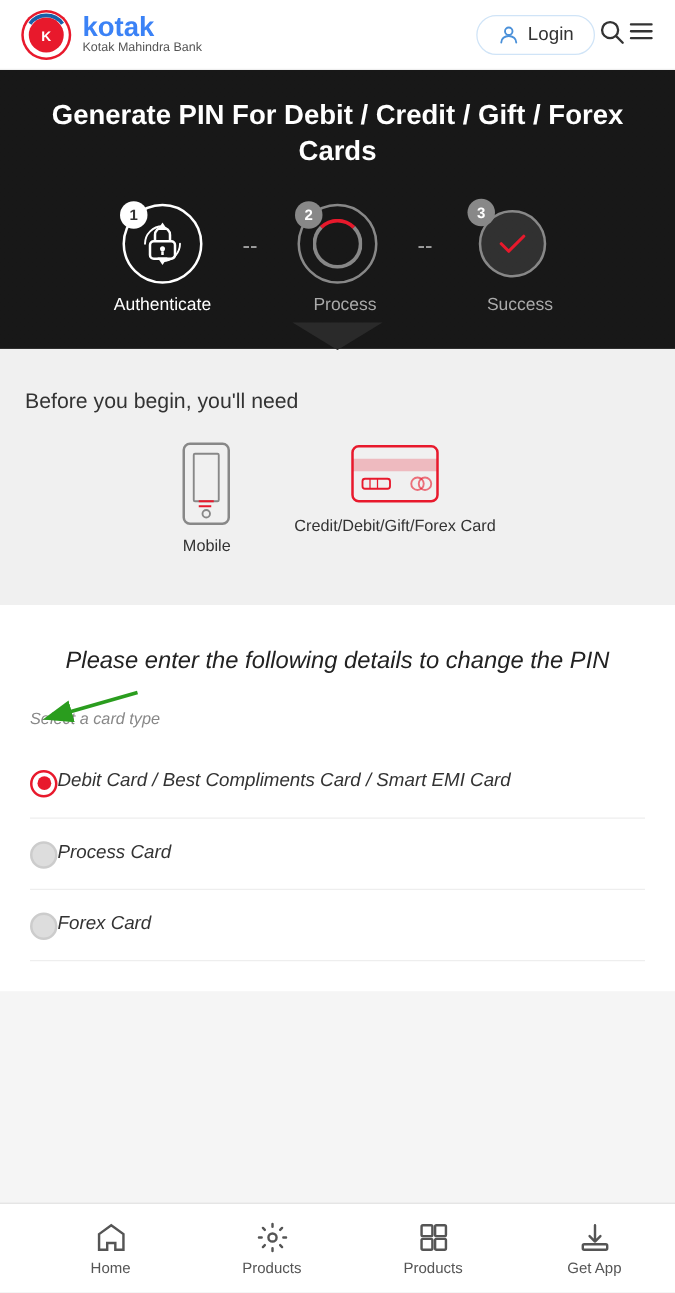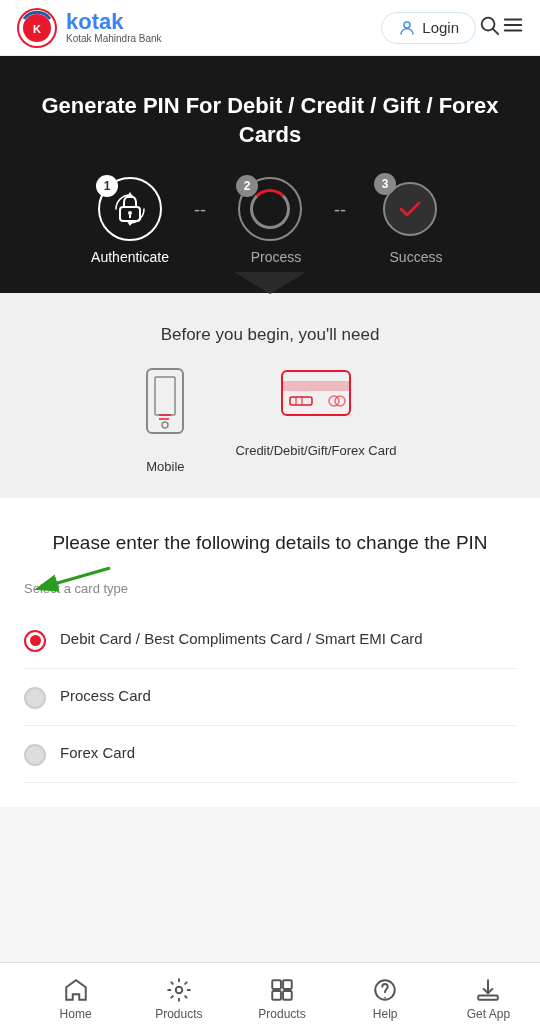--- a/index.html
+++ b/index.html
@@ -66,21 +66,21 @@
     .header-search, .header-menu {
       font-size: 22px;
       color: #333;
       cursor: pointer;
     }
 
     
     .hero {
       background: #2a2a2a;
       background-image: linear-gradient(rgba(20,20,20,0.82), rgba(20,20,20,0.82));
-      padding: 36px 20px 28px;
+      padding: 22px 20px 28px;
       position: relative;
       min-height: 200px;
     }
     .hero-title {
       color: #fff;
       font-size: 22px;
       font-weight: 600;
       text-align: center;
       margin-bottom: 28px;
       line-height: 1.3;
@@ -177,65 +177,65 @@
       width: 0;
       height: 0;
       border-left: 36px solid transparent;
       border-right: 36px solid transparent;
       border-top: 22px solid #2a2a2a;
     }
 
     
     .before-section {
       background: #f0f0f0;
-      padding: 32px 20px 24px;
-      text-align: center;
+      padding: 32px 20px 40px;
+      text-align: left;
     }
     .before-title {
       font-size: 17px;
       color: #333;
       margin-bottom: 22px;
     }
     .before-items {
       display: flex;
       justify-content: center;
       gap: 48px;
     }
     .before-item {
       display: flex;
       flex-direction: column;
       align-items: center;
-      gap: 24px;
+      gap: 8px;
     }
     .before-item-label {
       font-size: 13px;
       color: #333;
     }
 
     
     .form-section {
       background: #fff;
       padding: 32px 24px 24px;
+      font-style: italic;
     }
     .form-title {
       font-size: 19px;
       color: #222;
       text-align: center;
       margin-bottom: 24px;
       line-height: 1.4;
     }
     .form-label {
       font-size: 13px;
       color: #888;
       margin-bottom: 16px;
     }
     .card-option {
       display: flex;
       align-items: flex-start;
-      gap: 14px;
       padding: 16px 0;
       border-bottom: 1px solid #eee;
       cursor: pointer;
       position: relative;
     }
     .radio-dot {
       width: 22px;
       height: 22px;
       border-radius: 50%;
       border: 2px solid #ccc;
@@ -484,28 +484,20 @@
   <div class="nav-item">
     <svg width="26" height="26" viewBox="0 0 24 24" fill="none">
       <rect x="3" y="3" width="8" height="8" rx="1" stroke="#555" stroke-width="1.8"></rect>
       <rect x="13" y="3" width="8" height="8" rx="1" stroke="#555" stroke-width="1.8"></rect>
       <rect x="3" y="13" width="8" height="8" rx="1" stroke="#555" stroke-width="1.8"></rect>
       <rect x="13" y="13" width="8" height="8" rx="1" stroke="#555" stroke-width="1.8"></rect>
     </svg>
     <span class="nav-item-label">Products</span>
   </div>
 
-  <div class="nav-item">
-    <svg width="26" height="26" viewBox="0 0 24 24" fill="none">
-      <circle cx="12" cy="12" r="9" stroke="#555" stroke-width="1.8"></circle>
-      <path d="M9.5 9a2.5 2.5 0 0 1 5 0c0 2-2.5 2.5-2.5 5" stroke="#555" stroke-width="1.8" stroke-linecap="round"></path>
-      <circle cx="12" cy="19" r="0.8" fill="#555"></circle>
-    </svg>
-    <span class="nav-item-label">Help</span>
-  </div>
 
   <div class="nav-item">
     <svg width="26" height="26" viewBox="0 0 24 24" fill="none">
       <path d="M12 3v12m0 0l-4-4m4 4l4-4" stroke="#555" stroke-width="1.8" stroke-linecap="round" stroke-linejoin="round"></path>
       <rect x="3" y="17" width="18" height="4" rx="1" stroke="#555" stroke-width="1.8"></rect>
     </svg>
     <span class="nav-item-label">Get App</span>
   </div>
 
 </nav>

